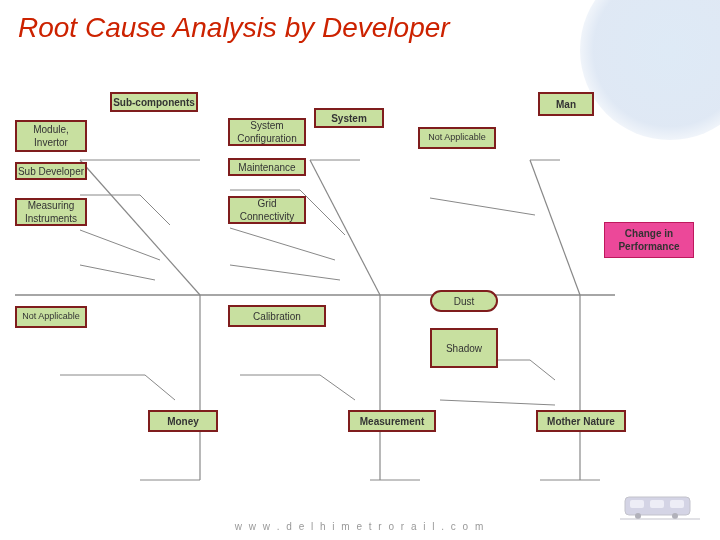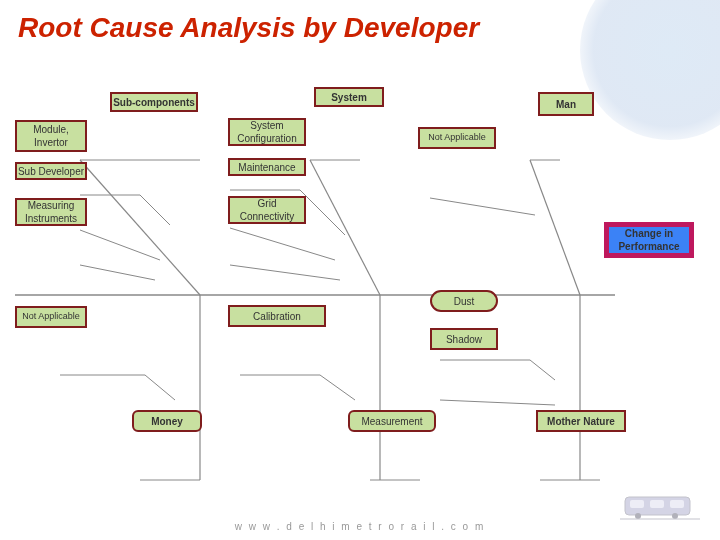--- a/index.html
+++ b/index.html
@@ -22,21 +22,21 @@
       border-radius: 50%;
       background: radial-gradient(circle, rgba(200,220,240,0.6) 0%, rgba(150,180,220,0.3) 60%, transparent 80%);
       z-index: 0;
     }
 
     .title {
       position: absolute;
       top: 12px;
       left: 18px;
       font-size: 28px;
-      font-weight: bold;
+      font-weight: normal;
       color: #cc2200;
       font-style: italic;
       z-index: 10;
     }
 
     
     .box {
       position: absolute;
       background: #c8e0a0;
       border: 2px solid #7f1d1d;
@@ -46,22 +46,22 @@
       text-align: center;
       font-size: 10px;
       color: #333;
       line-height: 1.3;
       z-index: 10;
     }
 
     
     .box-yellow {
       position: absolute;
-      background: #3b82f6;
-      border: 5px solid #be185d;
+      background: #ec4899;
+      border: 1px solid #be185d;
       display: flex;
       align-items: center;
       justify-content: center;
       text-align: center;
       font-size: 10px;
       font-weight: bold;
       color: #333;
       line-height: 1.3;
       z-index: 10;
     }
@@ -140,21 +140,21 @@
   <line x1="580" y1="235" x2="580" y2="420" stroke="#888" stroke-width="1.2"></line>
 
   <line x1="440" y1="300" x2="530" y2="300" stroke="#888" stroke-width="1"></line>
   <line x1="530" y1="300" x2="555" y2="320" stroke="#888" stroke-width="1"></line>
 
   <line x1="440" y1="340" x2="555" y2="345" stroke="#888" stroke-width="1"></line>
 </svg>
 
 <div class="box" style="left:110px; top:92px; width:88px; height:20px; font-weight:bold;">Sub-components</div>
 
-<div class="box" style="left:314px; top:87px; width:70px; height:20px; font-weight:bold;">System</div>
+<div class="box" style="left:314px; top:108px; width:70px; height:20px; font-weight:bold;">System</div>
 
 <div class="box" style="left:538px; top:92px; width:56px; height:24px; font-weight:bold;">Man</div>
 
 <div class="box" style="left:15px; top:120px; width:72px; height:32px;">Module, Invertor</div>
 
 <div class="box" style="left:228px; top:118px; width:78px; height:28px;">System Configuration</div>
 
 <div class="box" style="left:418px; top:127px; width:78px; height:22px; font-size:9px;">Not Applicable</div>
 
 <div class="box" style="left:15px; top:162px; width:72px; height:18px;">Sub Developer</div>
@@ -166,25 +166,25 @@
 <div class="box" style="left:228px; top:196px; width:78px; height:28px;">Grid Connectivity</div>
 
 <div class="box-yellow" style="left:604px; top:222px; width:90px; height:36px;">Change in Performance</div>
 
 <div class="box" style="left:15px; top:306px; width:72px; height:22px; font-size:9px;">Not Applicable</div>
 
 <div class="box" style="left:228px; top:305px; width:98px; height:22px;">Calibration</div>
 
 <div class="box" style="left:430px; top:290px; width:68px; height:22px;border-radius:11px;">Dust</div>
 
-<div class="box" style="left:430px; top:328px; width:68px; height:22px;">Shadow</div>
+<div class="box" style="left:430px; top:328px; width:68px; height:40px;">Shadow</div>
 
-<div class="box" style="left:132px; top:410px; width:70px; height:22px; font-weight:bold;border-radius:6px;">Money</div>
+<div class="box" style="left:148px; top:410px; width:70px; height:22px; font-weight:bold;">Money</div>
 
-<div class="box" style="left:348px; top:410px; width:88px; height:22px; font-weight:normal;border-radius:6px;">Measurement</div>
+<div class="box" style="left:348px; top:410px; width:88px; height:22px; font-weight:bold;">Measurement</div>
 
 <div class="box" style="left:536px; top:410px; width:90px; height:22px; font-weight:bold;">Mother Nature</div>
 
 <div class="watermark">w w w . d e l h i m e t r o r a i l . c o m</div>
 
 <div style="position:absolute; bottom:18px; right:20px; width:80px; height:40px; z-index:5; opacity:0.5;">
   <svg viewBox="0 0 80 40" xmlns="http://www.w3.org/2000/svg">
 
     <rect x="5" y="15" width="65" height="18" rx="4" fill="#aac" stroke="#889" stroke-width="1"></rect>
     <rect x="10" y="18" width="14" height="8" rx="2" fill="#dde"></rect>

